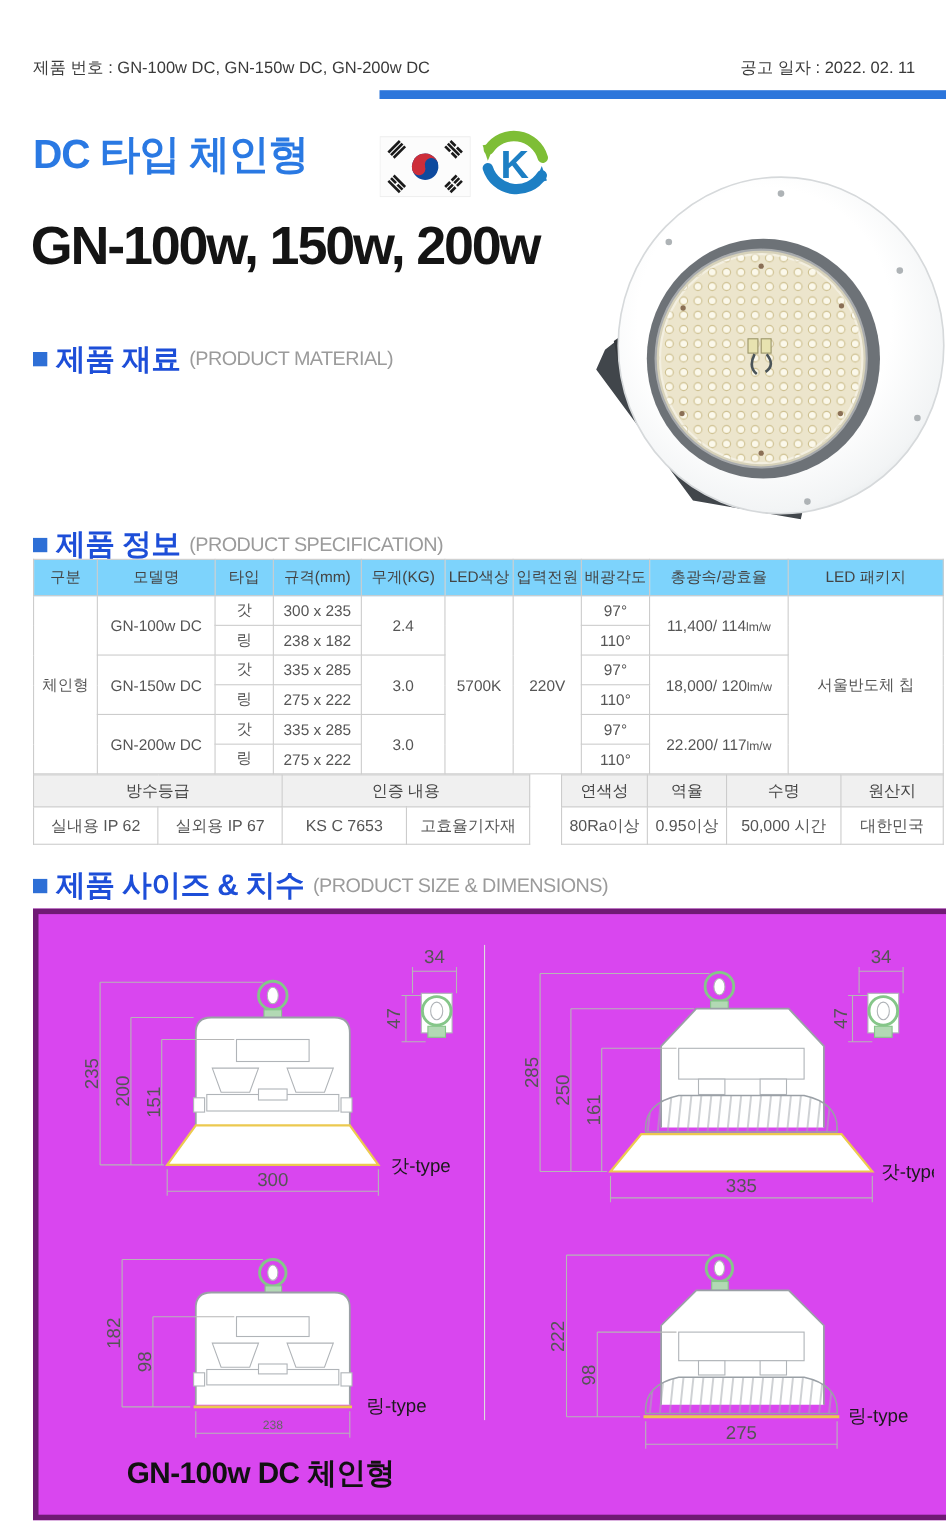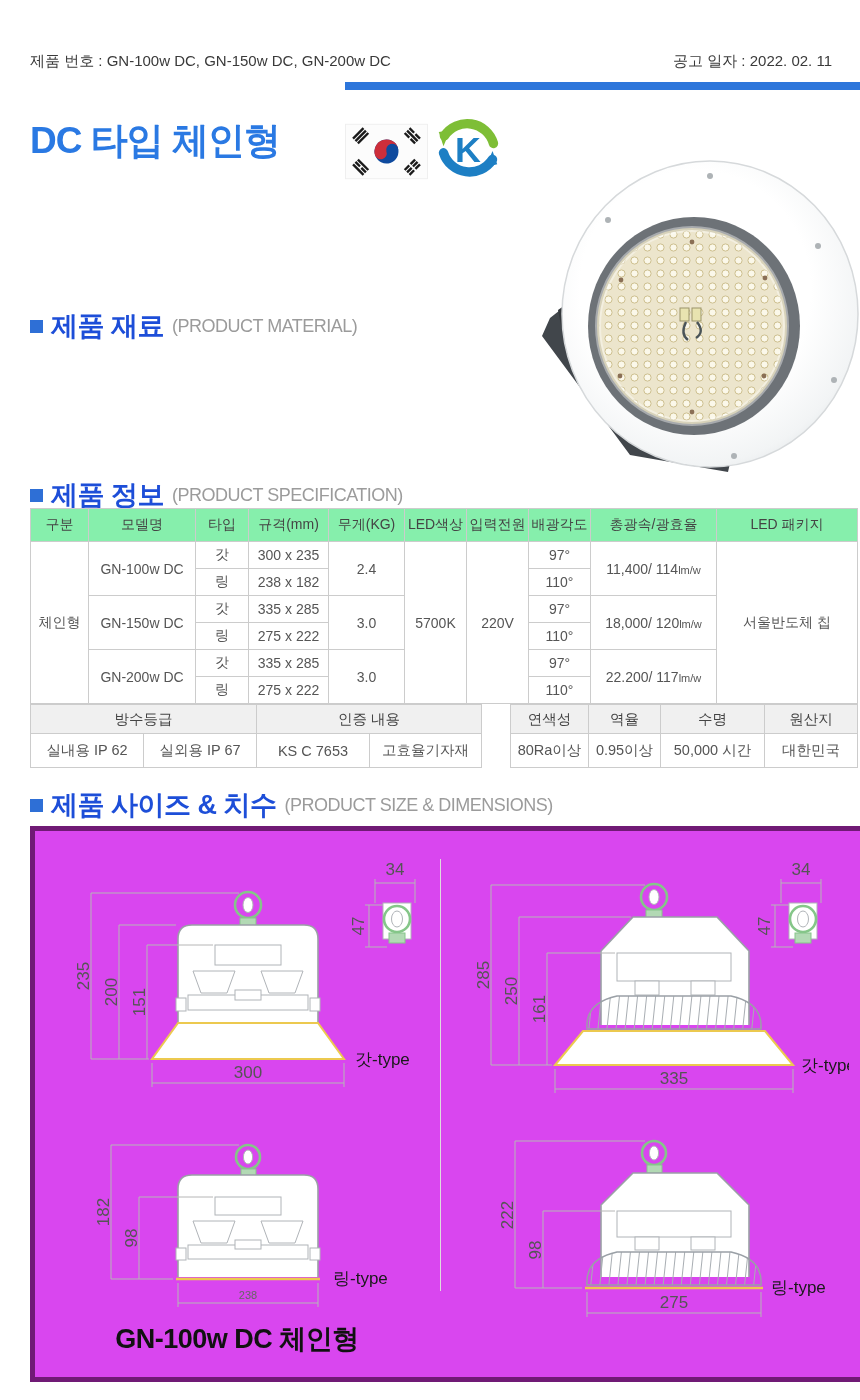--- a/index.html
+++ b/index.html
@@ -28,21 +28,21 @@
   .sec1{left:30px;top:308px;} .sec2{left:30px;top:477px;} .sec3{left:30px;top:787px;}
 
   
   table{border-collapse:collapse;table-layout:fixed;}
   td,th{border:1px solid #ccc;font-weight:400;}
 
   .material-table{position:absolute;left:30px;top:344px;width:452px;font-size:15px;color:#555;}
   .material-table td{height:33px;padding:0 0 0 14px;text-align:left;}
 
   .spec-table{position:absolute;left:30px;top:508px;width:828px;font-size:14px;color:#555;}
-  .spec-table th{height:30px;background:#86efac;color:#444;font-size:14px;font-weight:400;}
+  .spec-table th{height:30px;background:#7dd3fc;color:#444;font-size:14px;font-weight:400;}
   .spec-table td{height:26px;text-align:center;padding:0;}
   .unit{font-size:11px;}
 
   .sub-table-left{position:absolute;left:30px;top:704px;width:452px;font-size:14.5px;color:#555;}
   .sub-table-right{position:absolute;left:510px;top:704px;width:348px;font-size:14.5px;color:#555;}
   .sub-table-left th,.sub-table-right th{height:26px;background:#f0f0f0;color:#444;font-weight:400;}
   .sub-table-left td,.sub-table-right td{height:31px;text-align:center;}
 
   
   .dims-panel{position:absolute;left:30px;top:826px;width:828px;height:546px;border:5px solid #701a75;background:#d946ef;}
@@ -124,20 +124,21 @@
         <path d="M10,22 A29,29 0 0 1 62,30" stroke="#7ebe36" stroke-width="10"></path>
         <path d="M61,47 A29,29 0 0 1 9,40" stroke="#1d7fc4" stroke-width="10"></path>
         <path d="M10,22 l-3,9 M61,47 l4,-9" stroke="none"></path>
       </g>
       <polygon points="4,18 16,16 9,33" fill="#7ebe36"></polygon>
       <polygon points="66,52 54,55 61,38" fill="#1d7fc4"></polygon>
       <text x="35" y="50" text-anchor="middle" font-family="Liberation Sans, sans-serif" font-size="38" font-weight="bold" fill="#1d7fc4">K</text>
     </svg>
   </div>
 
+  <div class="doc-subtitle">GN-100w, 150w, 200w</div>
 
   <div class="photo-box">
     <svg viewBox="0 0 362 338" width="362" height="338">
       <defs>
         <radialGradient id="shadeGrad" cx="45%" cy="42%" r="65%">
           <stop offset="60%" stop-color="#ffffff"></stop>
           <stop offset="88%" stop-color="#f2f4f5"></stop>
           <stop offset="100%" stop-color="#e2e6e8"></stop>
         </radialGradient>
         <pattern id="ledDots" width="13" height="13" patternUnits="userSpaceOnUse">

